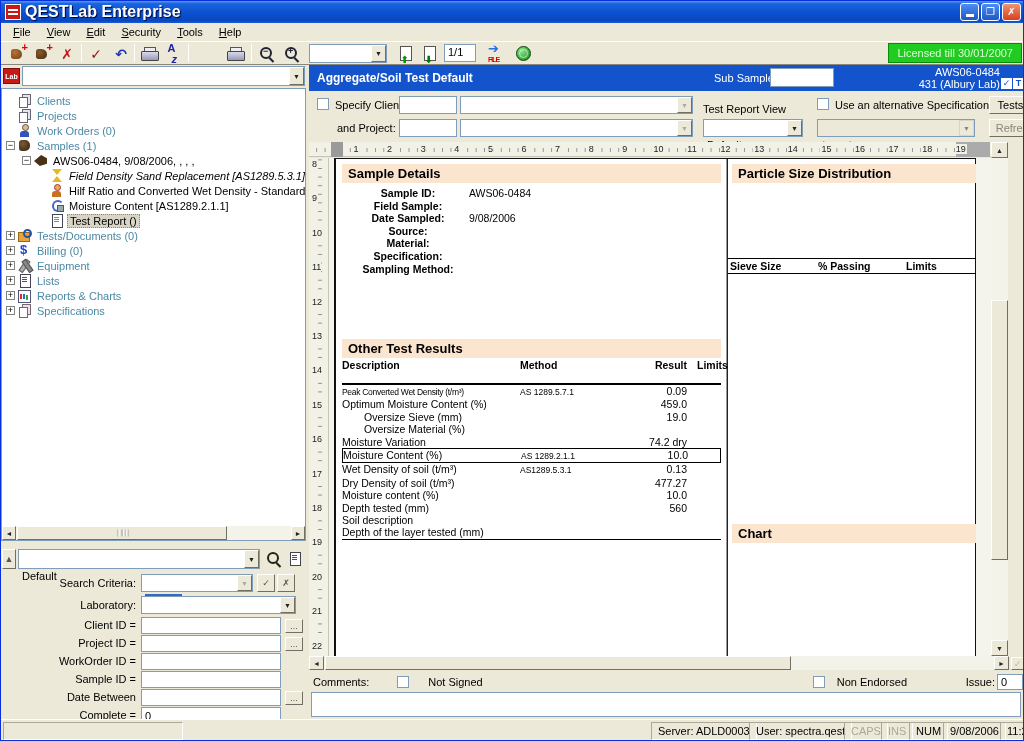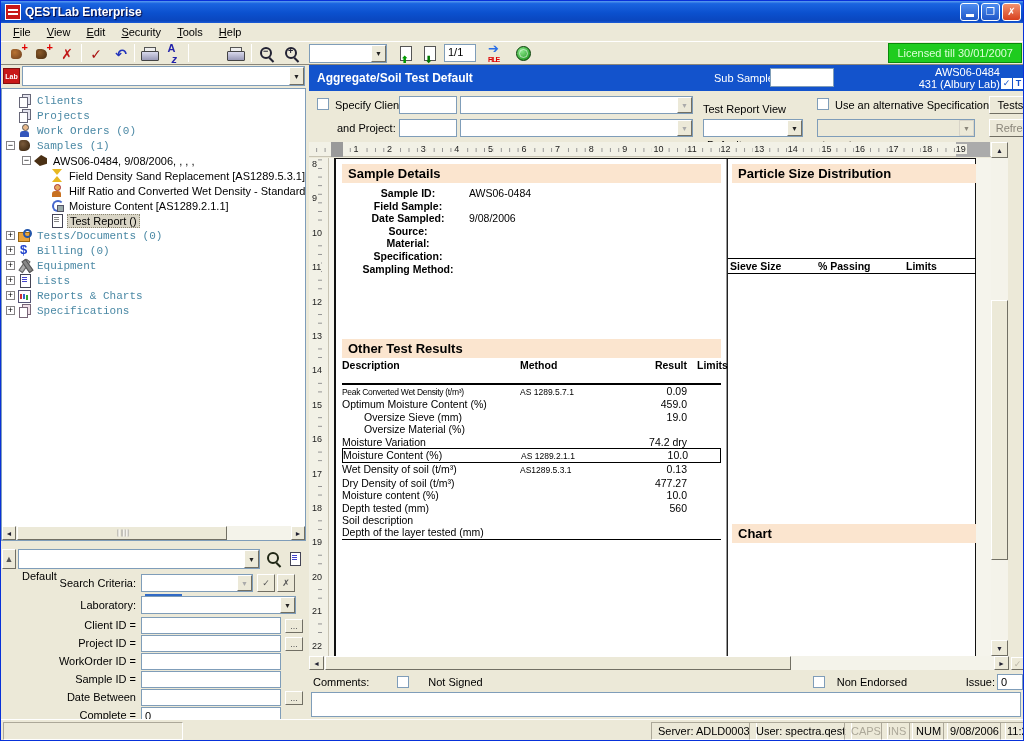--- a/index.html
+++ b/index.html
@@ -6,21 +6,21 @@
   *{box-sizing:border-box;font-family:"Liberation Sans","DejaVu Sans",sans-serif;}
   #win{position:relative;width:1024px;height:741px;background:#ECE9D8;overflow:hidden;border:1px solid #0831D9;}
   .abs{position:absolute;}
   
   .titlebar{position:absolute;left:0;top:0;width:1024px;height:22px;
     background:linear-gradient(180deg,#5A9CF0 0%,#1A64E0 12%,#0B50CE 55%,#0A46BE 90%,#1C5CD8 100%);
     display:flex;align-items:center;padding:0 4px;color:#fff;}
   .app-icon{width:16px;height:16px;background:#C81818;border:1px solid #fff;margin-right:4px;
     display:flex;flex-direction:column;justify-content:center;align-items:center;flex:none;}
   .app-icon i{display:block;width:10px;height:2px;background:#fff;margin:1px 0;}
-  .title-text{font-weight:bold;font-size:12px;text-shadow:1px 1px 1px #003;}
+  .title-text{font-weight:bold;font-size:16px;text-shadow:1px 1px 1px #003;}
   .winbtns{margin-left:auto;display:flex;gap:2px;}
   .wbtn{width:19px;height:18px;border:1px solid #fff;border-radius:3px;background:linear-gradient(#4E8DF0,#2057C8);
     color:#fff;font-size:10px;line-height:16px;text-align:center;font-weight:bold;}
   .wbtn.close{background:linear-gradient(#F0926E,#D8401E);}
   .wbtn .minbar{display:inline-block;width:8px;height:3px;background:#fff;margin-top:10px;}
   
   .menubar{position:absolute;left:0;top:22px;width:1024px;height:19px;background:#ECE9D8;
     display:flex;align-items:center;padding-left:4px;border-bottom:1px solid #fff;}
   .menu-item{font-size:11px;color:#000;padding:2px 8px;}
   .menu-item::first-letter{text-decoration:underline;}
@@ -67,21 +67,21 @@
     color:#DCFFD8;font-size:11px;display:flex;align-items:center;padding:0 8px;}
   
   .lab-row{position:absolute;left:1px;top:65px;width:304px;height:20px;display:flex;align-items:center;gap:2px;padding:0 1px;}
   .lab-icon{width:17px;height:16px;background:#C81818;color:#fff;font-size:7px;font-weight:bold;
     display:flex;align-items:center;justify-content:center;flex:none;border:1px solid #801010;}
   .treebox{position:absolute;left:0;top:87px;width:305px;height:453px;background:#fff;border:1px solid #7F9DB9;overflow:hidden;}
   .tree-row{height:15px;display:flex;align-items:center;white-space:nowrap;position:relative;}
   .exp{width:9px;height:9px;border:1px solid #848284;background:#fff;font-size:9px;line-height:7px;
     text-align:center;color:#000;flex:none;margin-right:3px;}
   .tlabel{font-size:11px;padding:0 2px;}
-  .tlabel.teal{color:#4B89A5;font-family:Liberation Mono, monospace;}
+  .tlabel.teal{color:#4B89A5;}
   .tlabel.selected{background:#D9D5C6;border:1px dotted #8A8672;}
   .tic{display:inline-block;width:14px;height:13px;position:relative;flex:none;margin-right:3px;}
   .tic-docs::before{content:"";position:absolute;left:4px;top:0;width:7px;height:9px;background:#E4E4EE;border:1px solid #667;}
   .tic-docs::after{content:"";position:absolute;left:1px;top:3px;width:7px;height:9px;background:#fff;border:1px solid #667;}
   .tic-person::before{content:"";position:absolute;left:4px;top:0;width:5px;height:5px;border-radius:50%;background:#E8B88A;border:1px solid #555;}
   .tic-person::after{content:"";position:absolute;left:2px;top:7px;width:9px;height:6px;background:#3355BB;border-radius:3px 3px 0 0;}
   .tic-pot::before{content:"";position:absolute;left:1px;top:1px;width:11px;height:11px;
     background:radial-gradient(circle at 35% 35%,#7A5A3A,#32200C);border-radius:3px 5px 5px 3px;}
   .tic-cone::before{content:"";position:absolute;left:0;top:1px;width:13px;height:11px;background:#4A3014;
     clip-path:polygon(0 55%,55% 0,100% 30%,100% 80%,45% 100%);}
@@ -290,21 +290,21 @@
         <div class="tree-row" style="padding-left: 4px;">
           <span class="exp">−</span>
           <span class="tic tic-pot"></span>
           <span class="tlabel teal">Samples (1)</span>
         </div>
         <div class="tree-row" style="padding-left: 20px;">
           <span class="exp">−</span>
           <span class="tic tic-cone"></span>
           <span class="tlabel ">AWS06-0484, 9/08/2006, , , ,</span>
         </div>
-        <div class="tree-row" style="padding-left: 36px;">
+        <div class="tree-row" style="padding-left: 36px; font-style: italic;">
           <span style="width: 12px; flex: 0 0 auto;"></span>
           <span class="tic tic-hourglass"></span>
           <span class="tlabel ">Field Density Sand Replacement [AS1289.5.3.1]</span>
         </div>
         <div class="tree-row" style="padding-left: 36px;">
           <span style="width: 12px; flex: 0 0 auto;"></span>
           <span class="tic tic-person2"></span>
           <span class="tlabel ">Hilf Ratio and Converted Wet Density - Standard [AS12</span>
         </div>
         <div class="tree-row" style="padding-left: 36px;">

